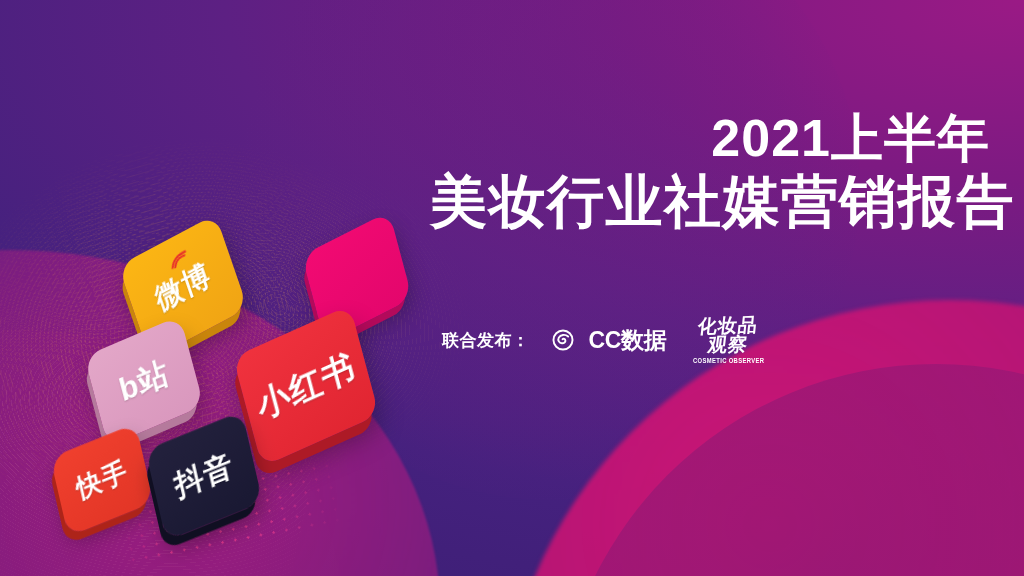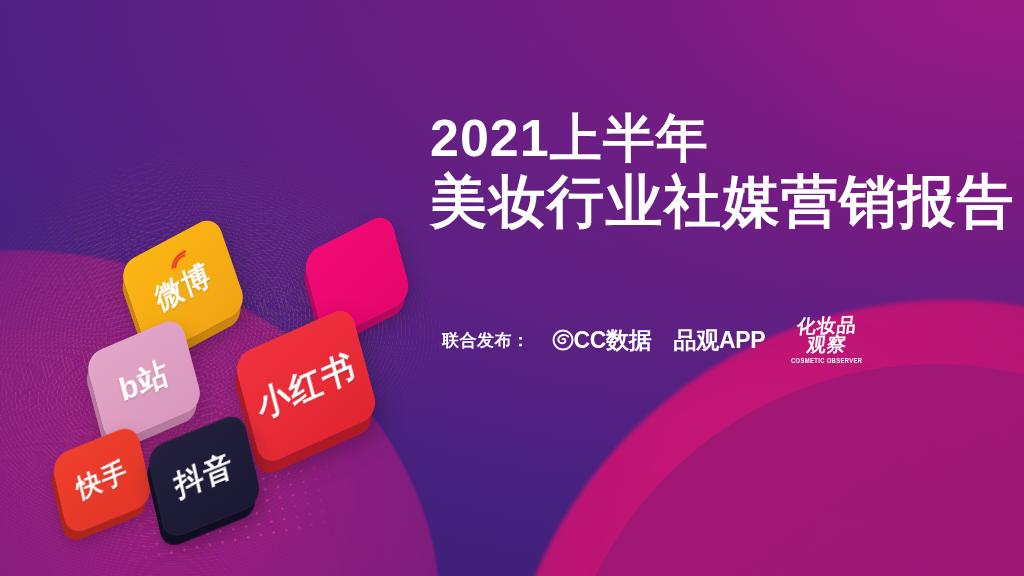--- a/index.html
+++ b/index.html
@@ -162,39 +162,39 @@
 
   #tile-douyin{
     left:152px; top:430px; width:104px; height:92px;
     background:linear-gradient(160deg,#23213d 0%,#191832 100%);
     box-shadow:-5px 9px 0 -1px #100f22, 0 12px 22px rgba(0,0,0,.34);
     transform: rotate(-22deg) skewX(-9deg);
   }
   #tile-douyin .tl-label{ font-size:30px; }
 
   
-  .text-block{ position:absolute; left:430px; top:110px; width:560px; }
+  .text-block{ position:absolute; left:430px; top:110px; width:560px;text-align:right; }
   #title-line1{
     color:#fff; font-size:52px; font-weight:700; line-height:1.08;
     letter-spacing:1px;
   }
   #title-line2{
     color:#fff; font-size:57px; font-weight:700; line-height:1.1;
     letter-spacing:1.5px; margin-top:4px; white-space:nowrap;
   }
 
   .publishers{
     position:absolute; left:442px; top:316px;
     display:flex; align-items:center; gap:22px;
   }
   #publish-label{
     color:#fff; font-size:17px; font-weight:700; letter-spacing:.5px;
   }
   .logo{ display:flex; align-items:center; color:#fff; }
-  #logo-cc{ gap:0; }
+  #logo-cc{ gap:15px; }
   .cc-swirl{ width:22px; height:22px; flex:0 0 22px; }
   #logo-cc-text{ font-size:23px; font-weight:700; letter-spacing:-.3px; }
   #logo-pinguan-text{ font-size:23px; font-weight:700; letter-spacing:-.3px; }
   #logo-cosmetic{ flex-direction:column; align-items:center; gap:1px; line-height:1; }
   .cos-row{ display:block; font-weight:700; color:#fff; }
   #cos-top{ font-size:19px; letter-spacing:1px; transform:skewX(-8deg) rotate(-2deg); }
   #cos-bottom{ font-size:19px; letter-spacing:1px; transform:skewX(-8deg) rotate(-1deg); margin-top:-1px; }
   #cos-en{
     font-size:6.5px; letter-spacing:.4px; color:#fff; font-weight:700;
     transform:scaleX(.9); margin-top:3px; white-space:nowrap;
@@ -255,23 +255,20 @@
     <span id="publish-label">联合发布：</span>
 
     <span class="logo" id="logo-cc">
       <svg class="cc-swirl" viewBox="0 0 24 24">
         <circle cx="12" cy="12" r="10.4" fill="none" stroke="#fff" stroke-width="2.1"></circle>
         <path d="M17.6 8.2 C14.4 5.4, 9.2 6.0, 7.4 9.4 C5.9 12.2, 7.8 15.4, 10.8 15.6 C13.1 15.8, 14.9 14.2, 14.6 12.4 C14.3 10.9, 12.6 10.2, 11.5 11.1" fill="none" stroke="#fff" stroke-width="2.1" stroke-linecap="round"></path>
       </svg>
       <span id="logo-cc-text">CC数据</span>
     </span>
 
-    <span class="logo">
-      <span id="logo-pinguan-text">品观APP</span>
-    </span>
 
     <span class="logo" id="logo-cosmetic">
       <span class="cos-row" id="cos-top">化妆品</span>
       <span class="cos-row" id="cos-bottom">观察</span>
       <span id="cos-en">COSMETIC OBSERVER</span>
     </span>
   </div>
 
 </div>
 

